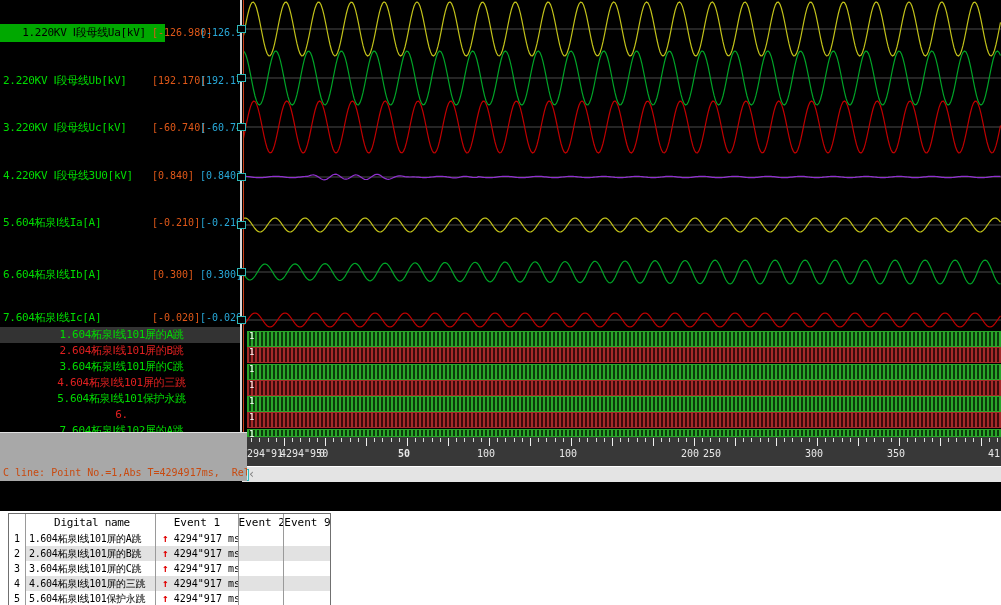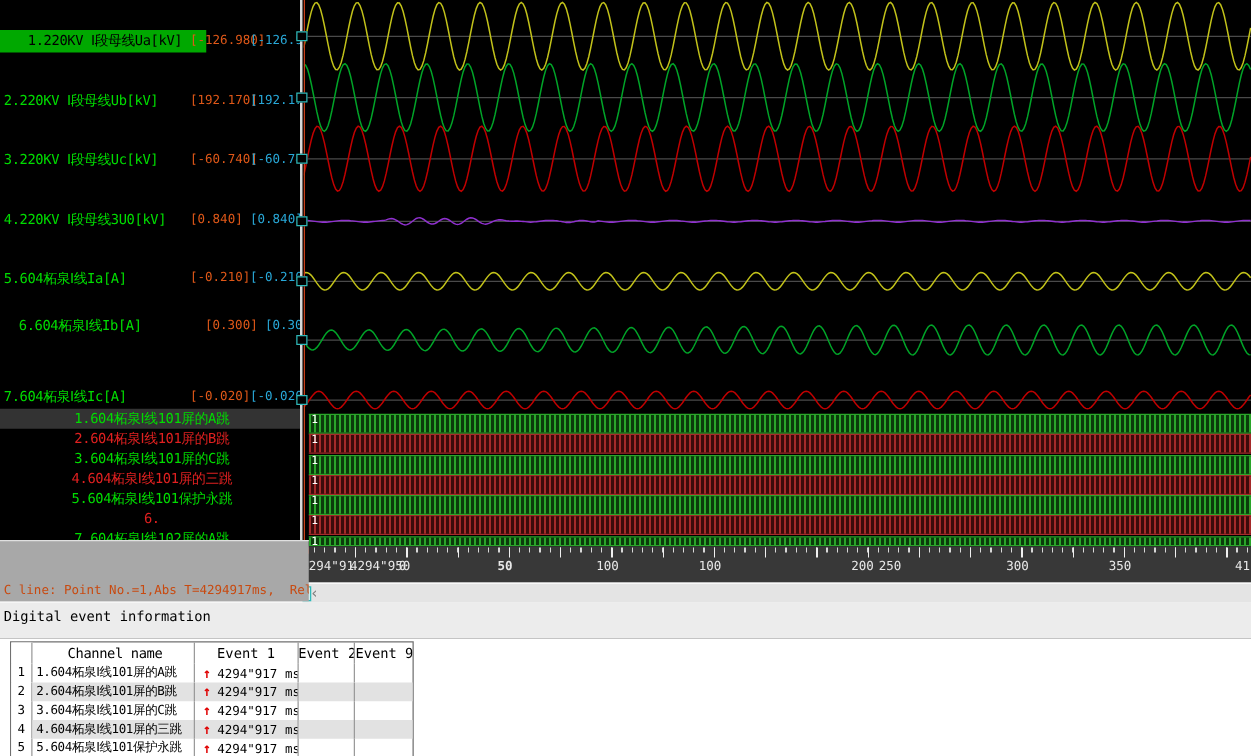--- a/index.html
+++ b/index.html
@@ -101,21 +101,21 @@
         <div class="arow" style="top: 167px;">
           <span class="aname">4.220KV Ⅰ段母线3U0[kV]</span>
           <span class="aval1">[0.840]</span>
           <span class="aval2">[0.840]</span>
         </div>
         <div class="arow" style="top: 214px;">
           <span class="aname">5.604柘泉Ⅰ线Ia[A]</span>
           <span class="aval1">[-0.210]</span>
           <span class="aval2">[-0.210]</span>
         </div>
-        <div class="arow" style="top: 252px; margin-left: 12px;">
+        <div class="arow" style="top: 266px;">
           <span class="aname">6.604柘泉Ⅰ线Ib[A]</span>
           <span class="aval1">[0.300]</span>
           <span class="aval2">[0.300]</span>
         </div>
         <div class="arow" style="top: 309px;">
           <span class="aname">7.604柘泉Ⅰ线Ic[A]</span>
           <span class="aval1">[-0.020]</span>
           <span class="aval2">[-0.020]</span>
         </div>
       </div>
@@ -205,28 +205,25 @@
     <div class="c-line">C line: Point No.=1,Abs T=4294917ms,  Rel T=42949</div>
     
     
   </div>
 
   <div class="scroll-strip">
     <div class="scroll-handle"></div>
     <span class="scroll-arrow">‹</span>
   </div>
 
-  <div class="event-strip">
-    <span class="event-title">Digital event information</span>
-  </div>
   <div class="event-white">
     <div class="etable" id="etable">
         <div class="erow head">
           <div class="ecell c-num"></div>
-          <div class="ecell c-name">Channel name</div>
+          <div class="ecell c-name">Digital name</div>
           <div class="ecell c-e1">Event 1</div>
           <div class="ecell c-e2">Event 2</div>
           <div class="ecell c-e3">Event 9</div>
         </div>
         <div class="erow">
           <div class="ecell c-num">1</div>
           <div class="ecell c-name">1.604柘泉Ⅰ线101屏的A跳</div>
           <div class="ecell c-e1"><span class="evt-arrow">↑</span><span>4294"917 ms</span></div>
           <div class="ecell c-e2"></div>
           <div class="ecell c-e3"></div>

